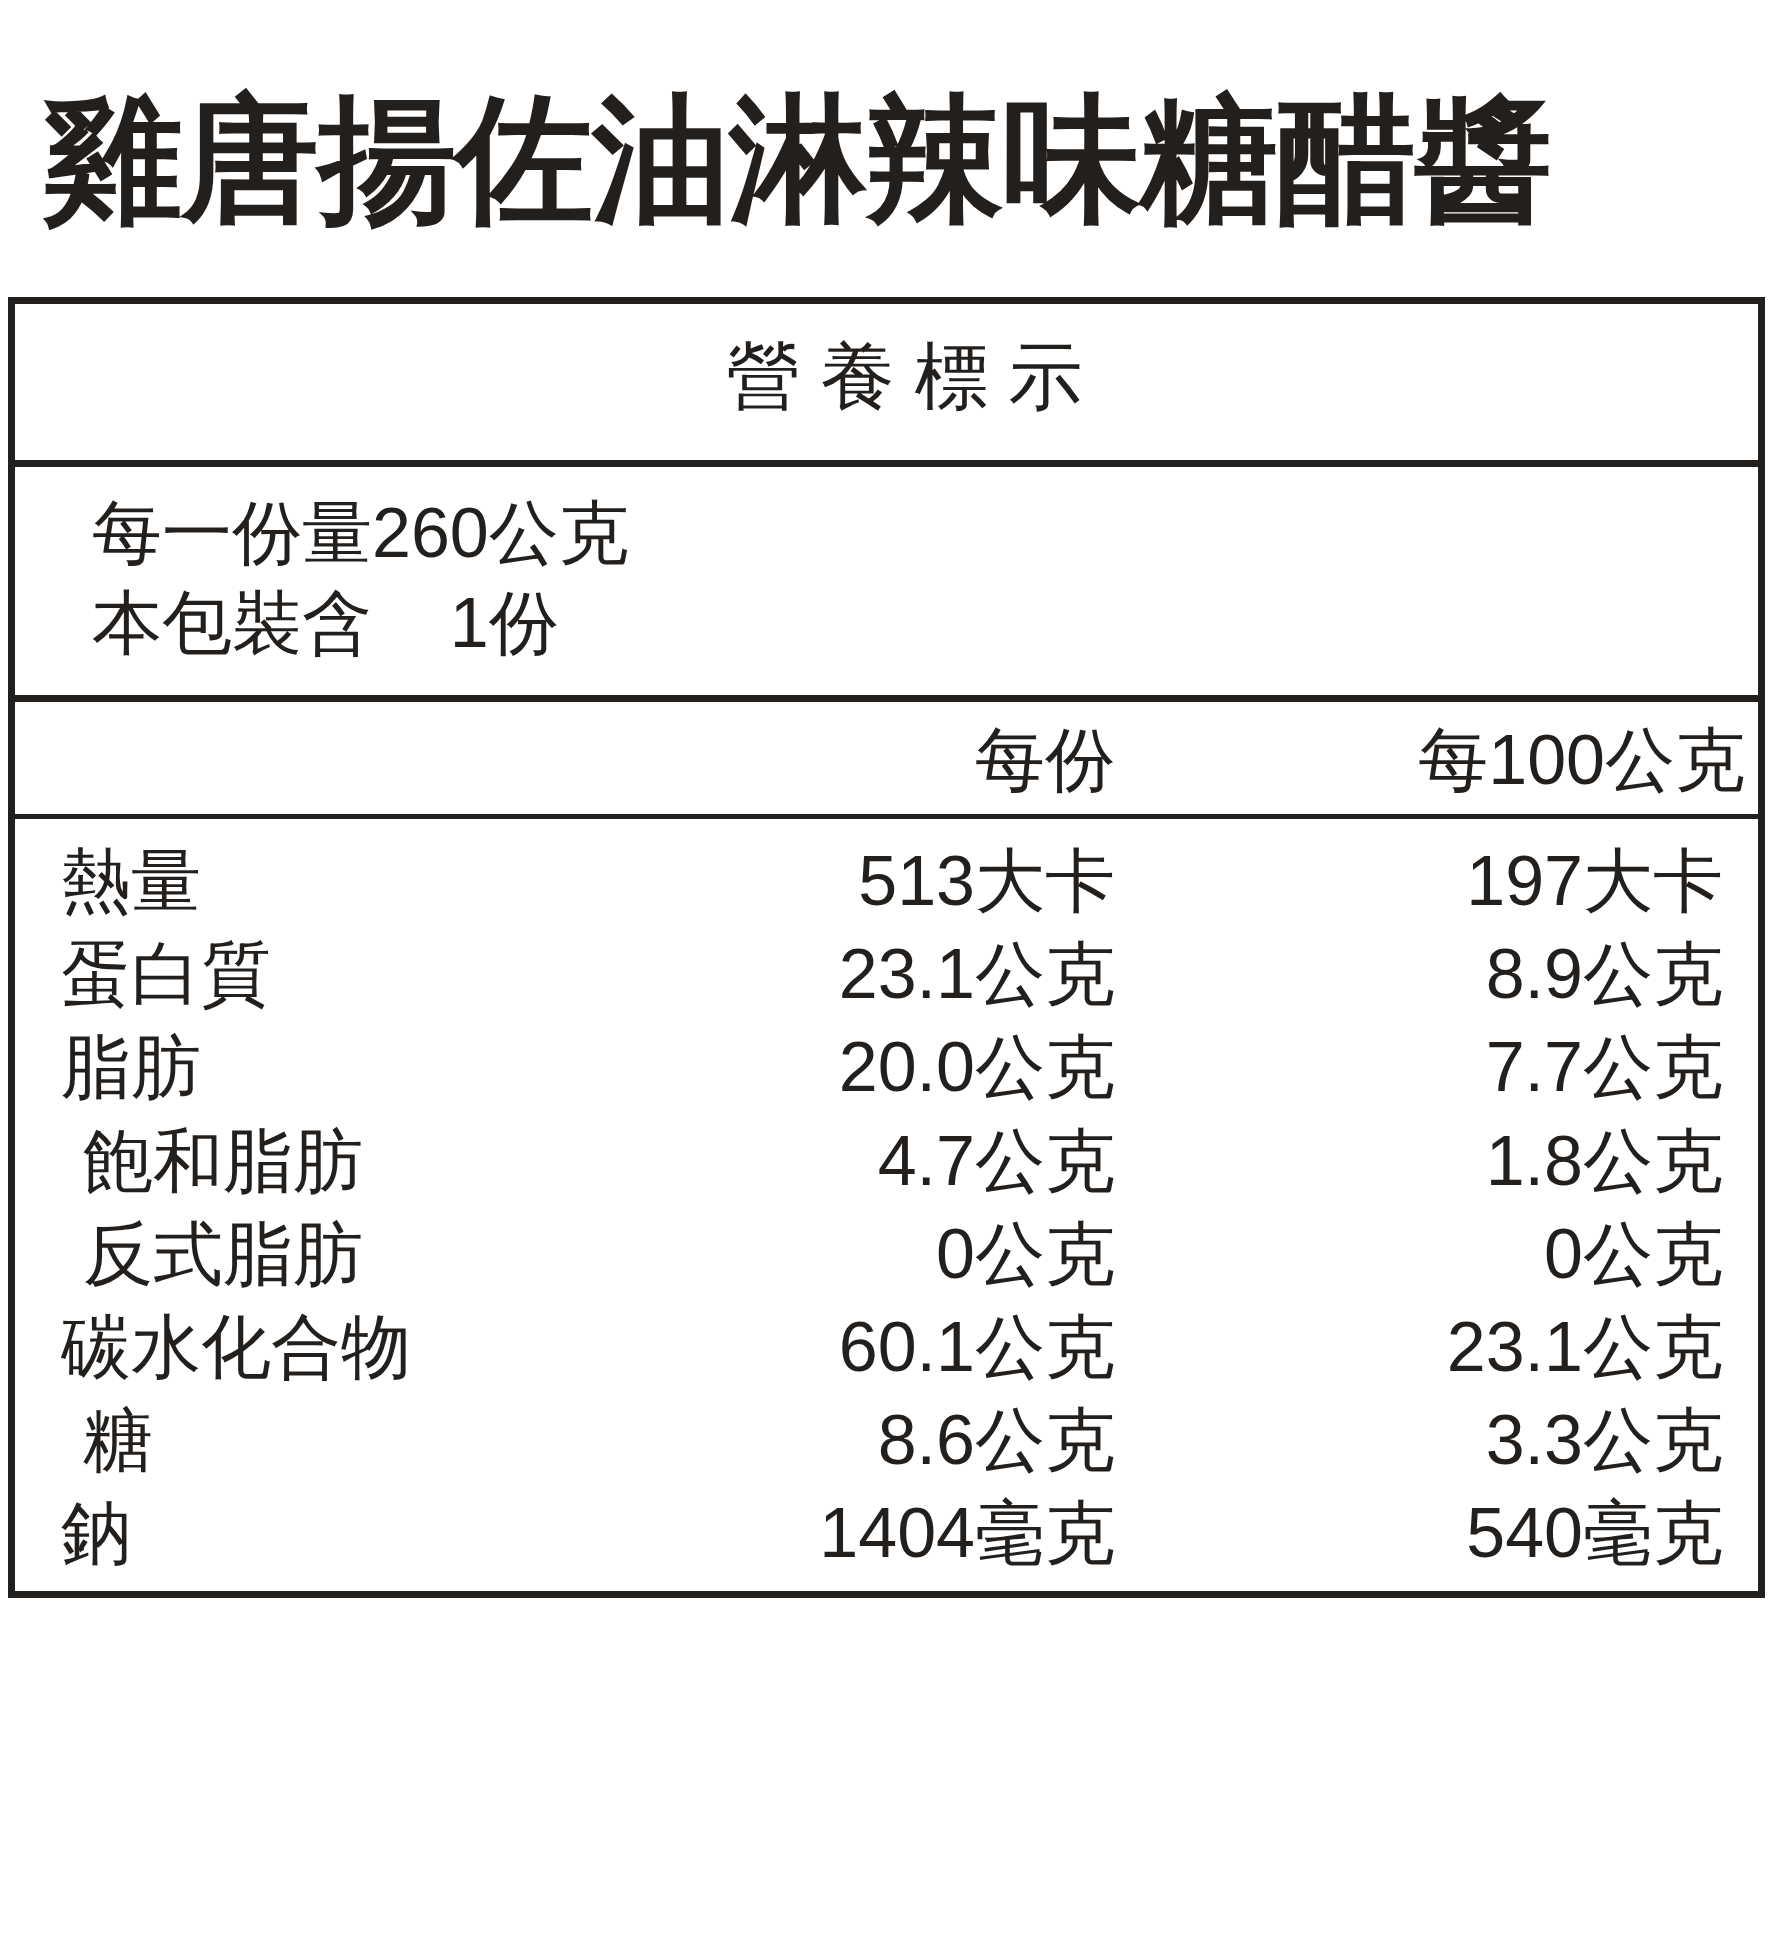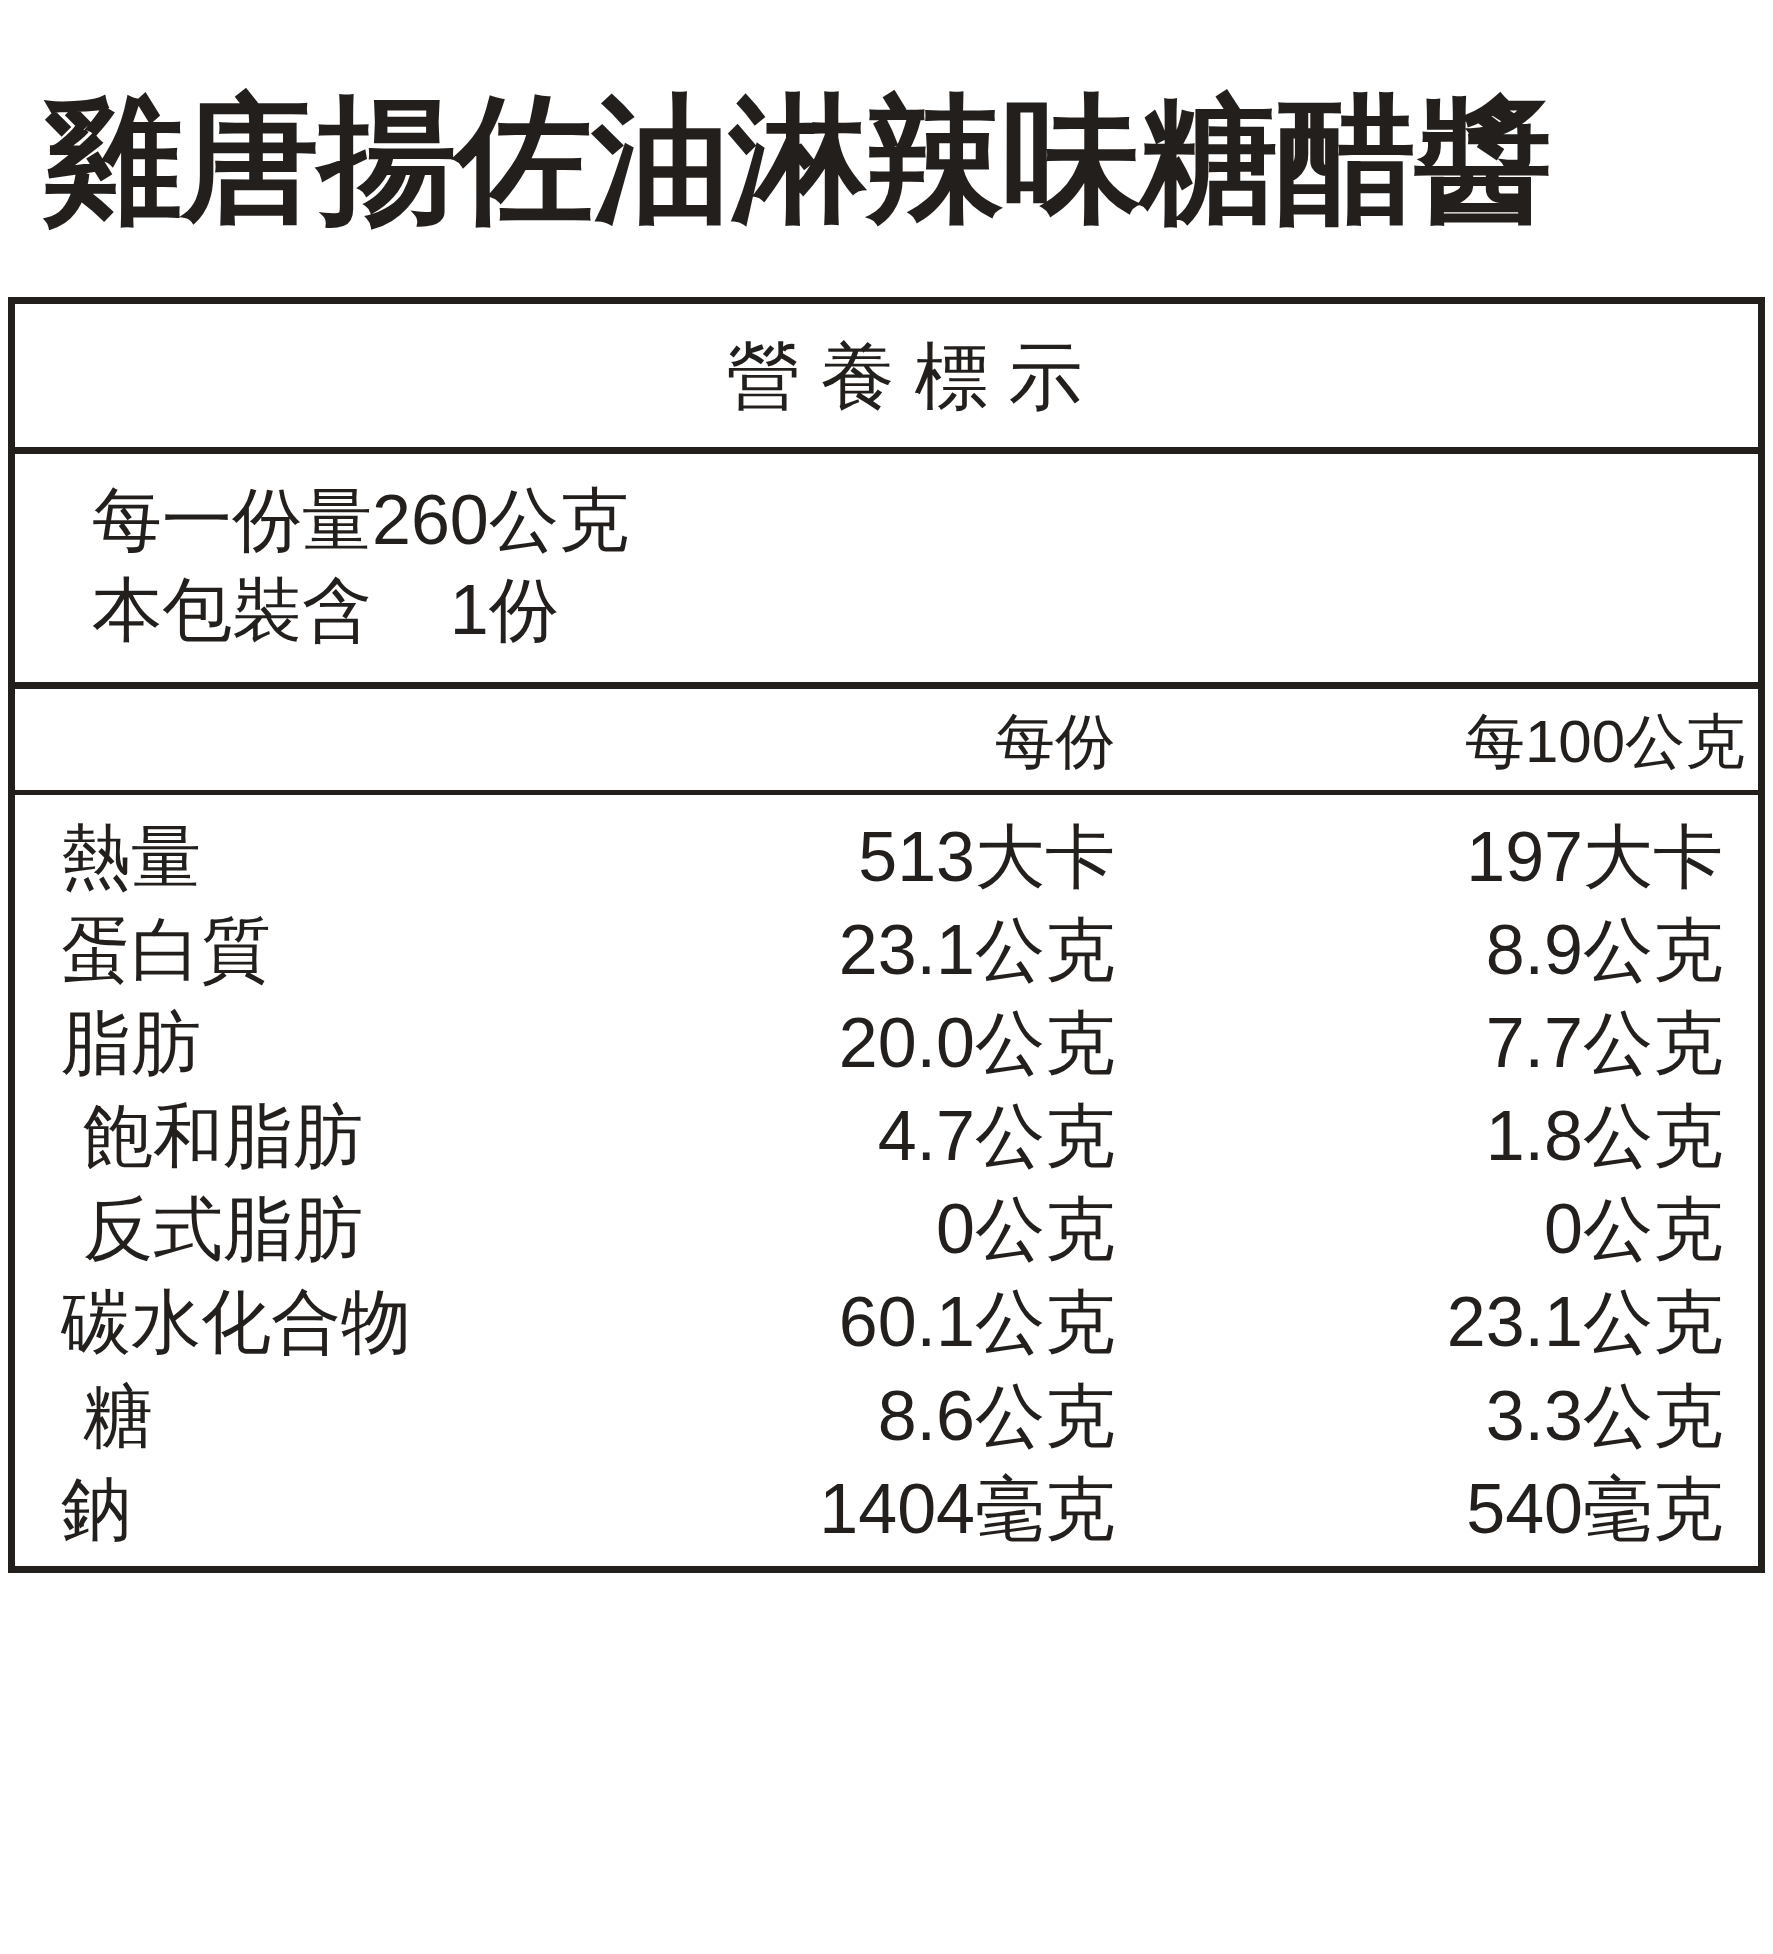--- a/index.html
+++ b/index.html
@@ -39,21 +39,21 @@
   .nutri-box {
     margin: 54px 8px 0 8px;
     border: 7px solid #231f1c;
     box-sizing: border-box;
   }
 
   .nutri-heading {
     text-align: center;
     font-size: 74px;
     line-height: 1;
-    padding: 36px 0 33px 0;
+    padding: 36px 0 46px 0;
     letter-spacing: 20px;
     text-indent: 20px;
     font-weight: 400;
     color: #231f1c;
     margin-left: 36px;
   }
 
   .rule {
     border-top: 7px solid #231f1c;
   }
@@ -68,21 +68,21 @@
     color: #231f1c;
     margin-left: 31px;
   }
   .serving-line {
     white-space: pre;
   }
 
   .col-head {
     display: flex;
     padding: 18px 8px 14px 0;
-    font-size: 60px;
+    font-size: 70px;
     line-height: 1.15;
     justify-content: space-between;
   }
   .col-head .spacer {
     flex: 0 0 660px;
   }
   .col-head .ch {
     flex: 0 0 440px;
     text-align: right;
     padding-right: 10px;

